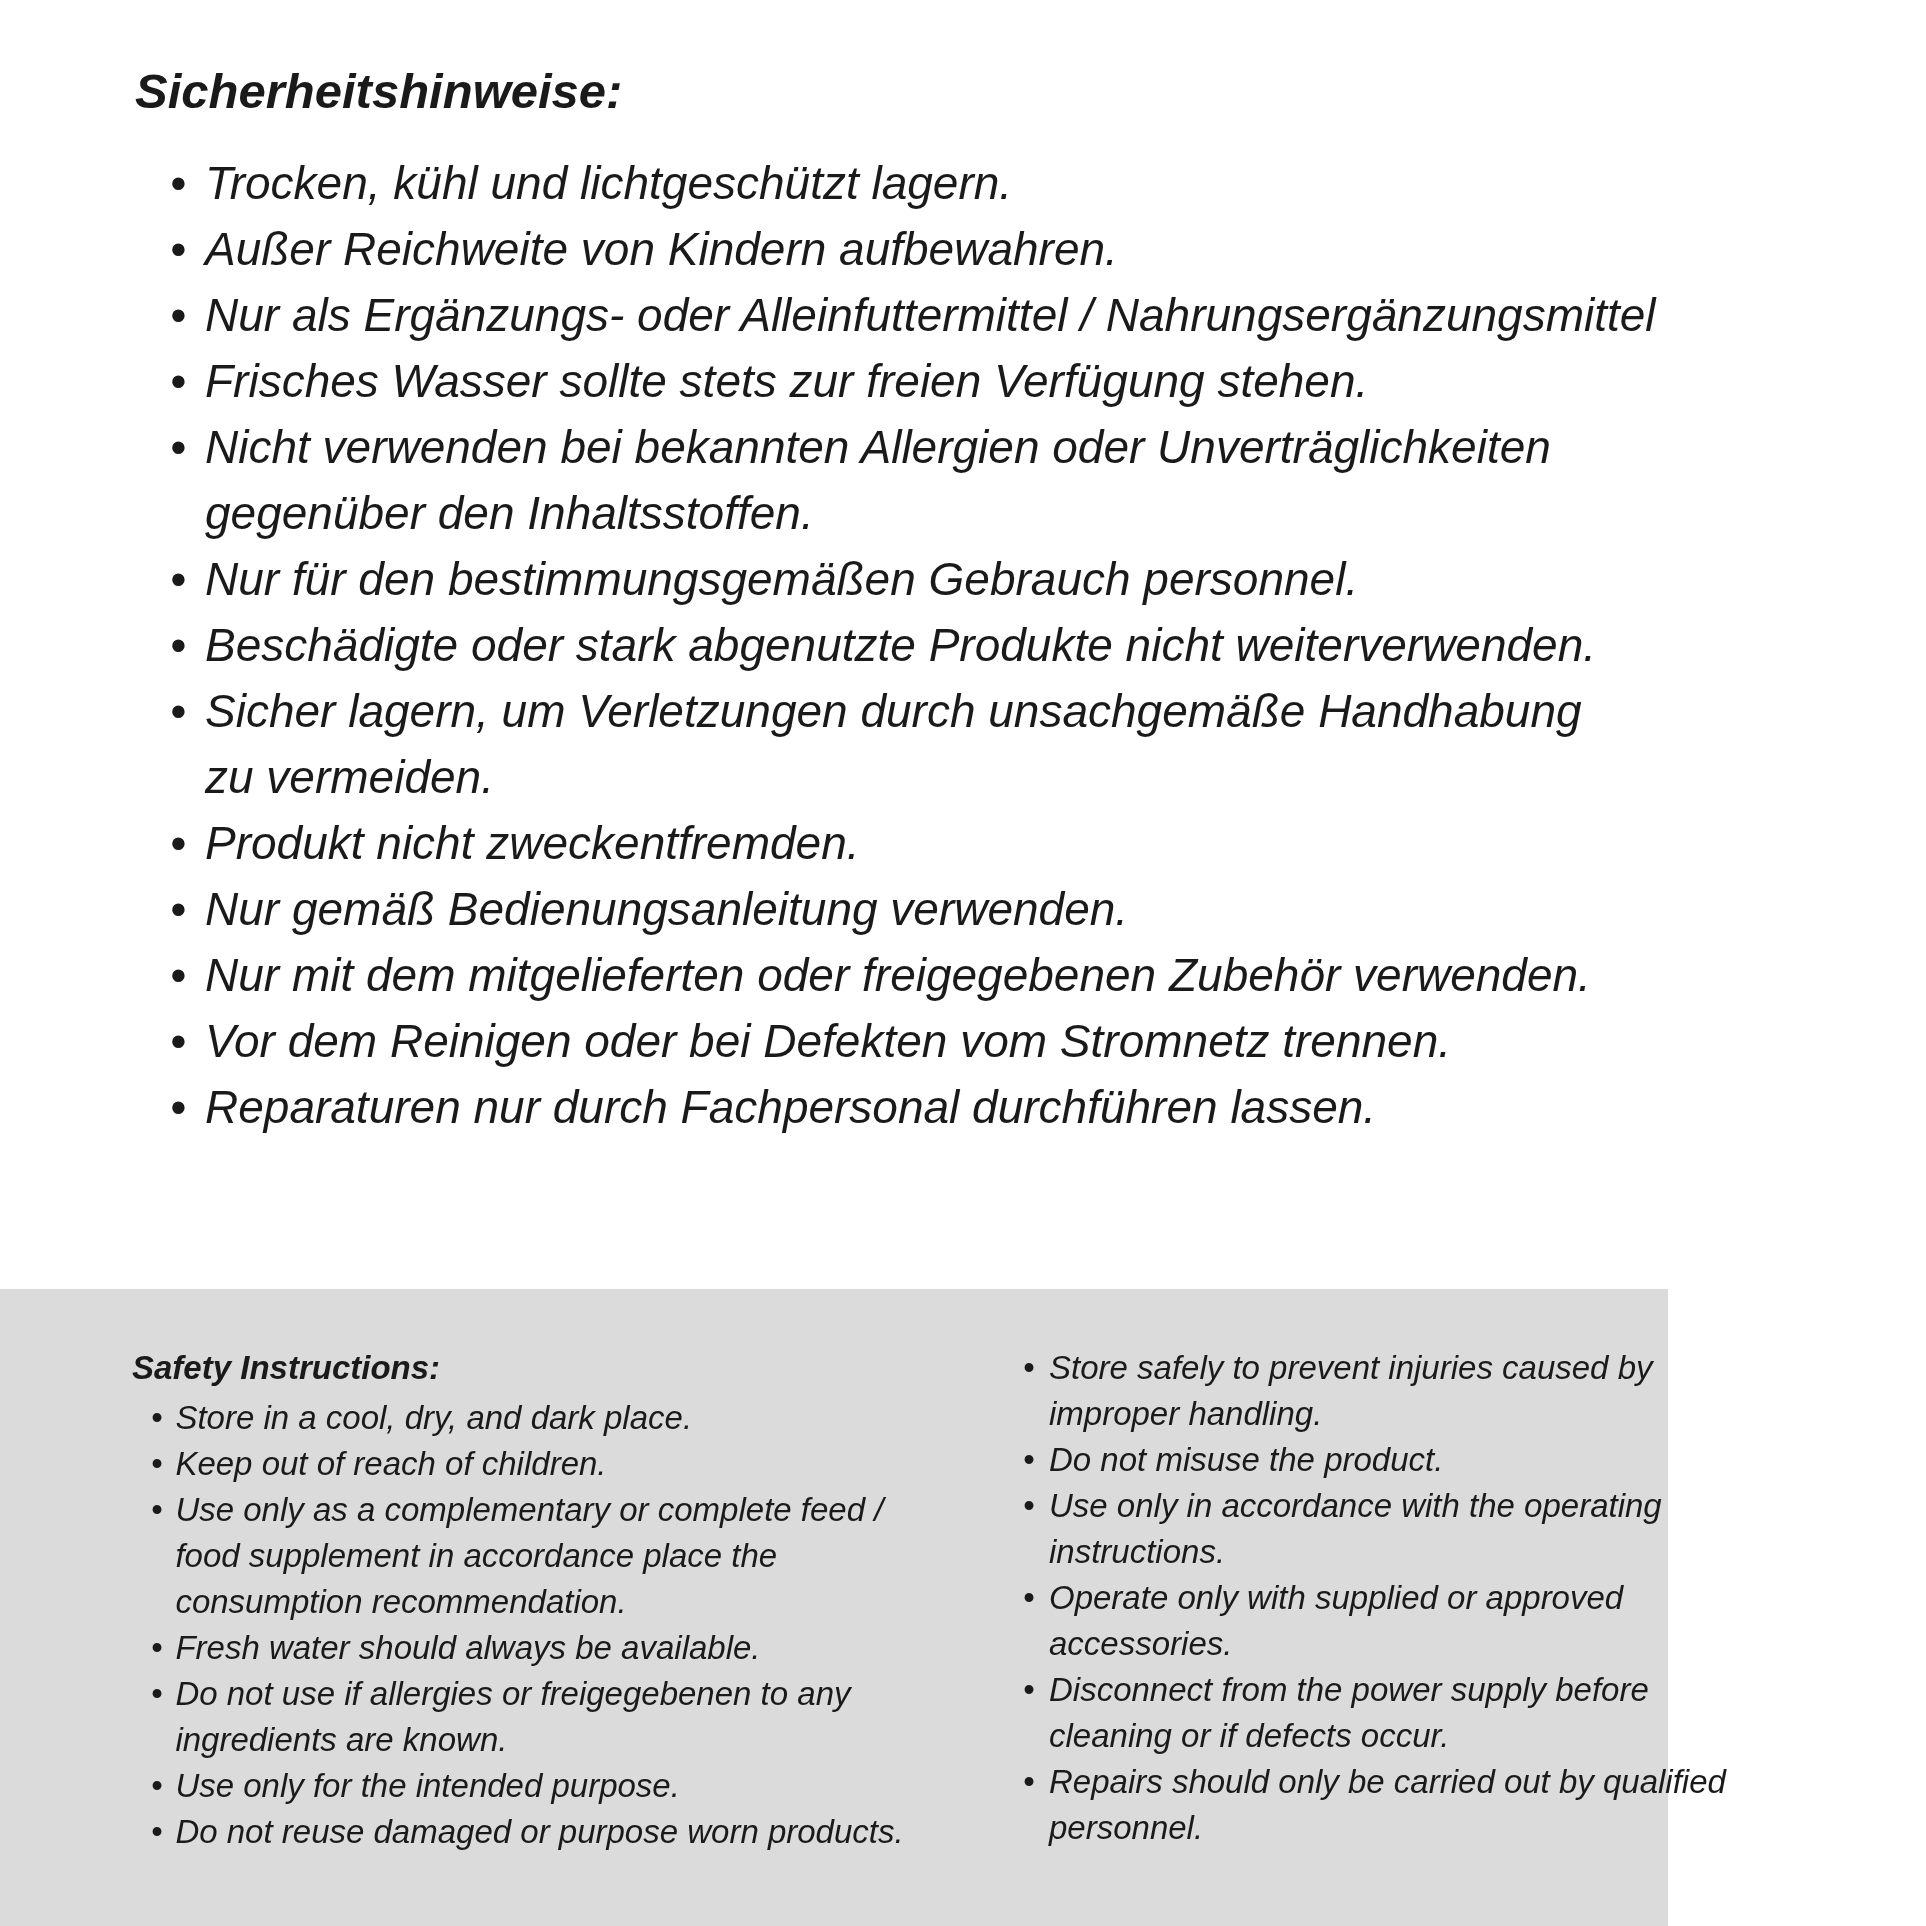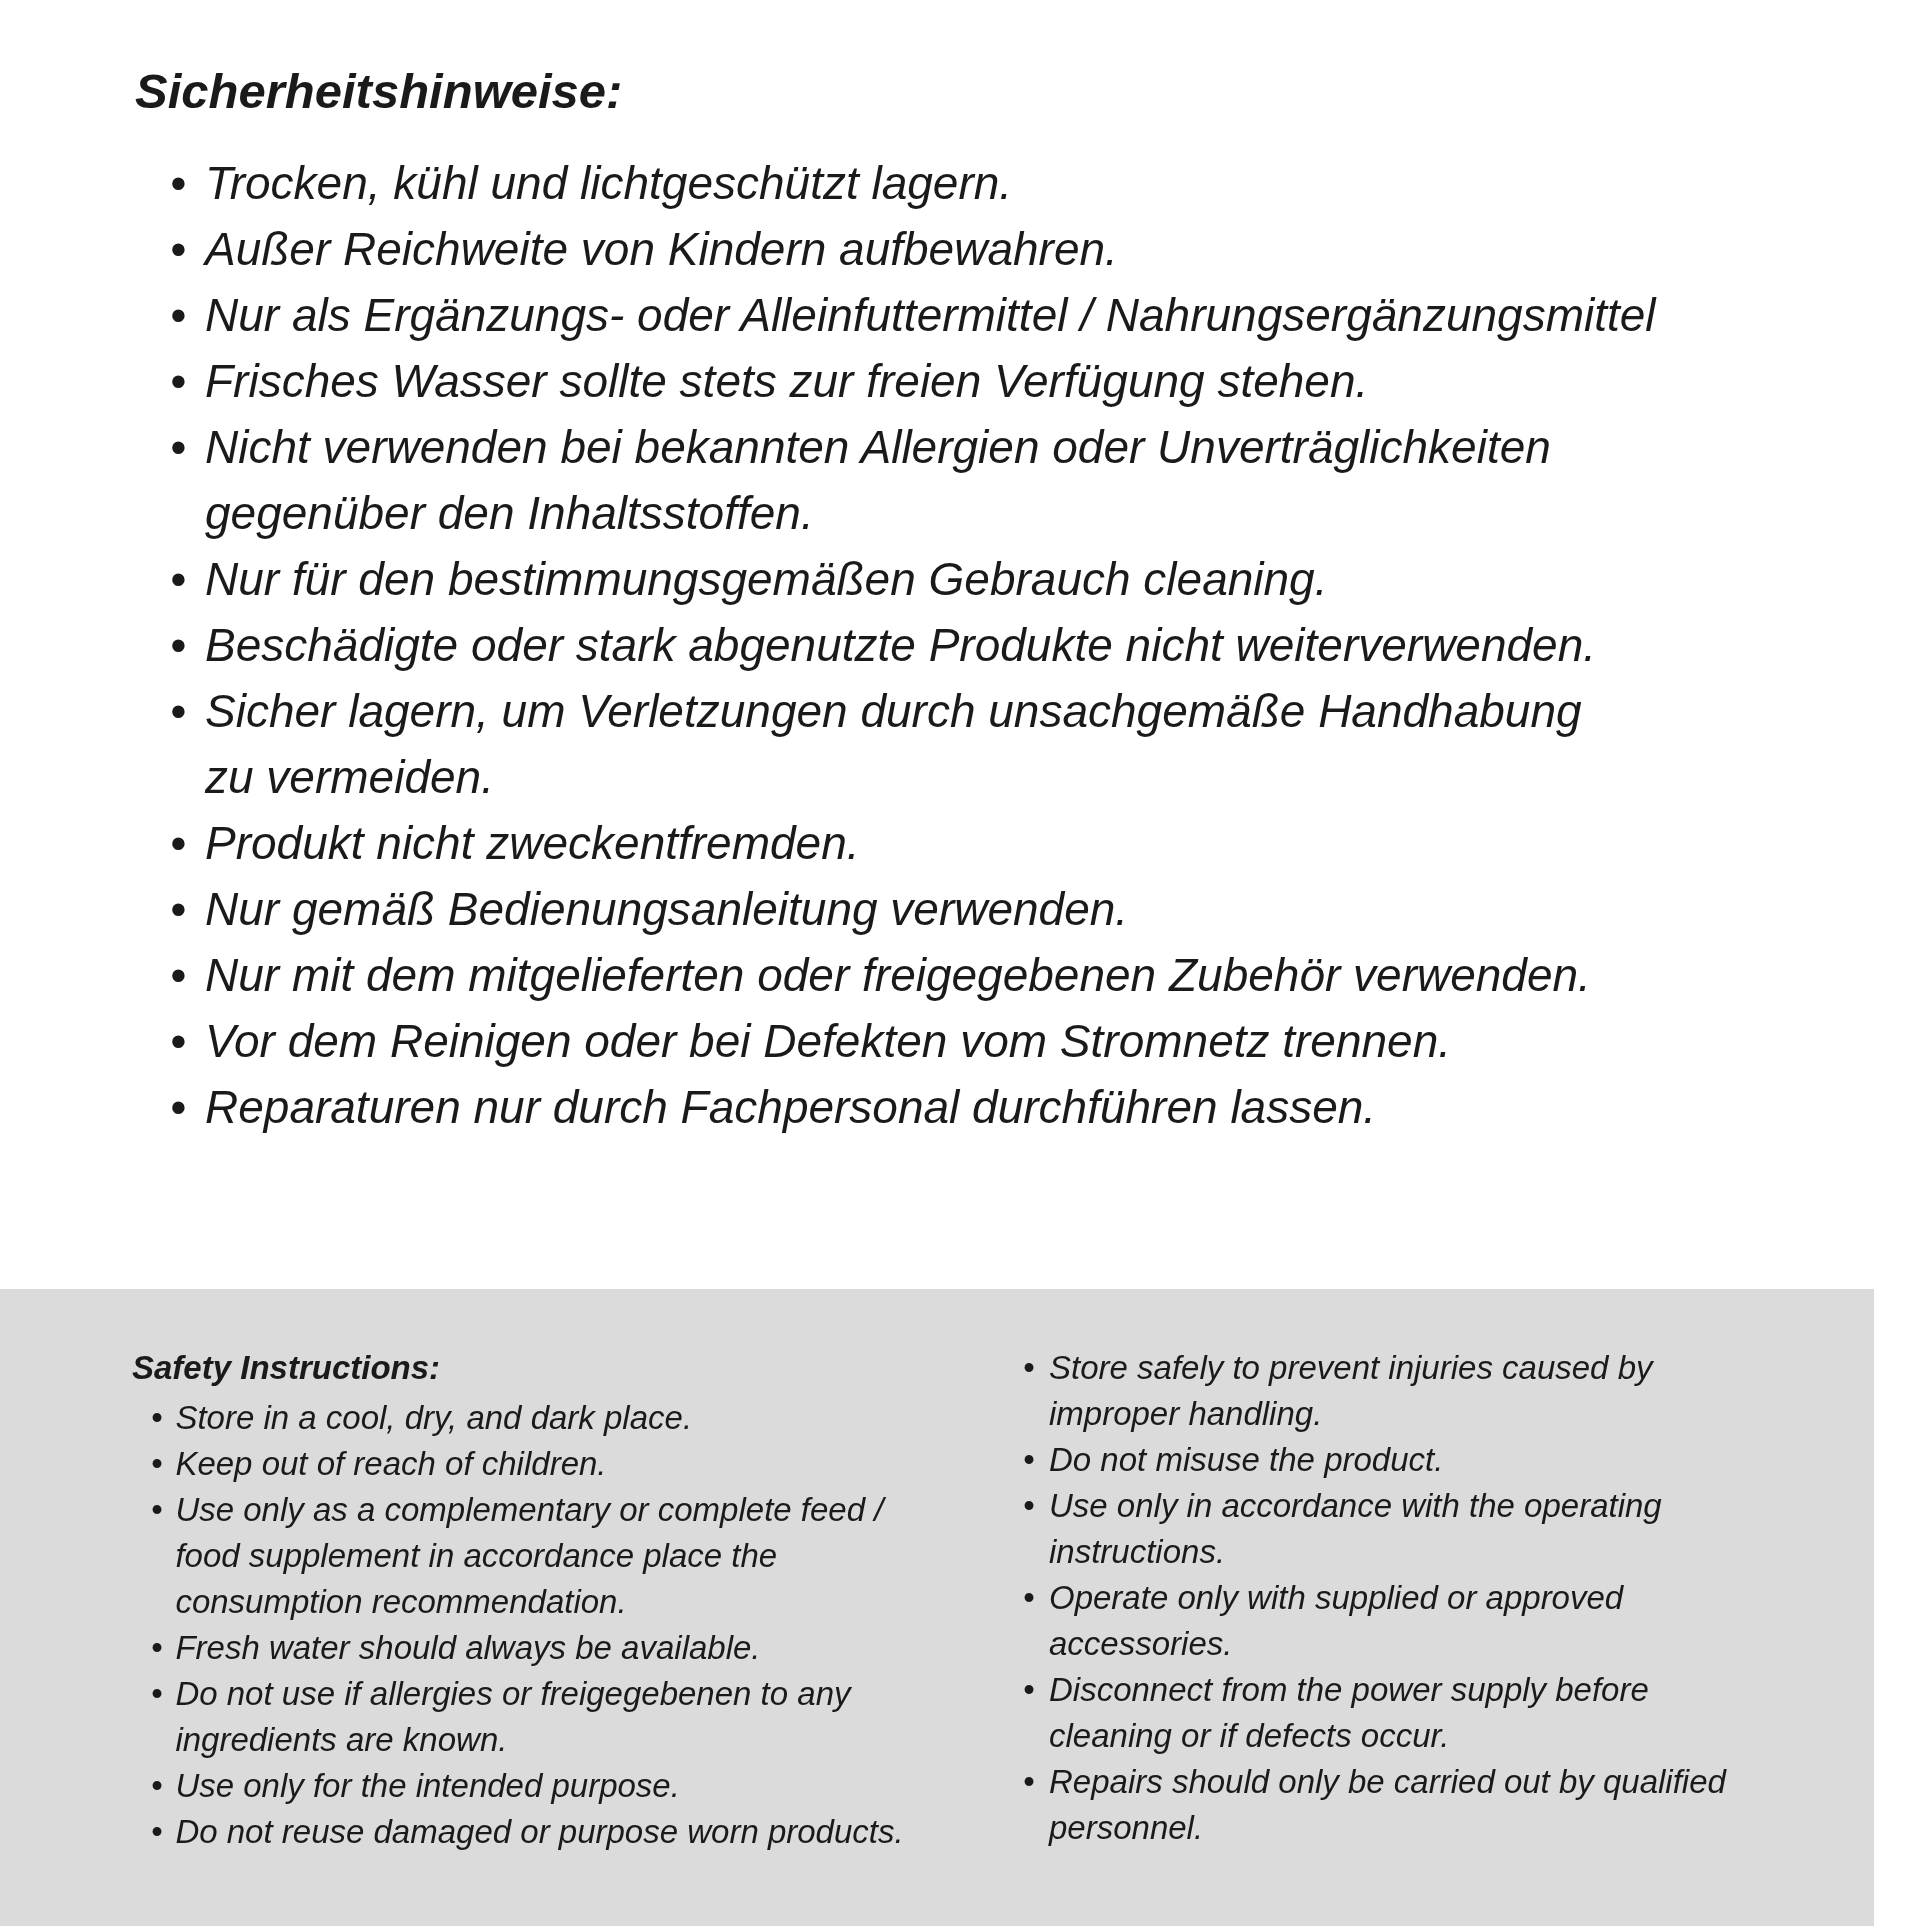--- a/index.html
+++ b/index.html
@@ -32,21 +32,21 @@
     line-height: 66px;
     font-weight: 400;
   }
   .de-list .marker { flex: 0 0 35px; }
 
   
   .en-panel {
     position: absolute;
     left: 0;
     top: 1289px;
-    width: 1874px;
+    width: 1668px;
     height: 638px;
     background: #dbdbdb;
     box-sizing: border-box;
     padding: 56px 51px 0 132px;
     display: flex;
     gap: 24px;
   }
   .en-col-left  { width: 867px; flex: 0 0 auto; }
   .en-col-right { width: 841px; flex: 0 0 auto; }
   .en-heading {
@@ -101,21 +101,21 @@
     <span class="text">Nicht verwenden bei bekannten Allergien oder Unverträglichkeiten</span>
   </div>
 
   <div class="line">
     <span class="marker" style="visibility: hidden;">•</span>
     <span class="text">gegenüber den Inhaltsstoffen.</span>
   </div>
 
   <div class="line">
     <span class="marker" style="visibility: visible;">•</span>
-    <span class="text">Nur für den bestimmungsgemäßen Gebrauch cleaning.</span>
+    <span class="text">Nur für den bestimmungsgemäßen Gebrauch personnel.</span>
   </div>
 
   <div class="line">
     <span class="marker" style="visibility: visible;">•</span>
     <span class="text">Beschädigte oder stark abgenutzte Produkte nicht weiterverwenden.</span>
   </div>
 
   <div class="line">
     <span class="marker" style="visibility: visible;">•</span>
     <span class="text">Sicher lagern, um Verletzungen durch unsachgemäße Handhabung</span>

